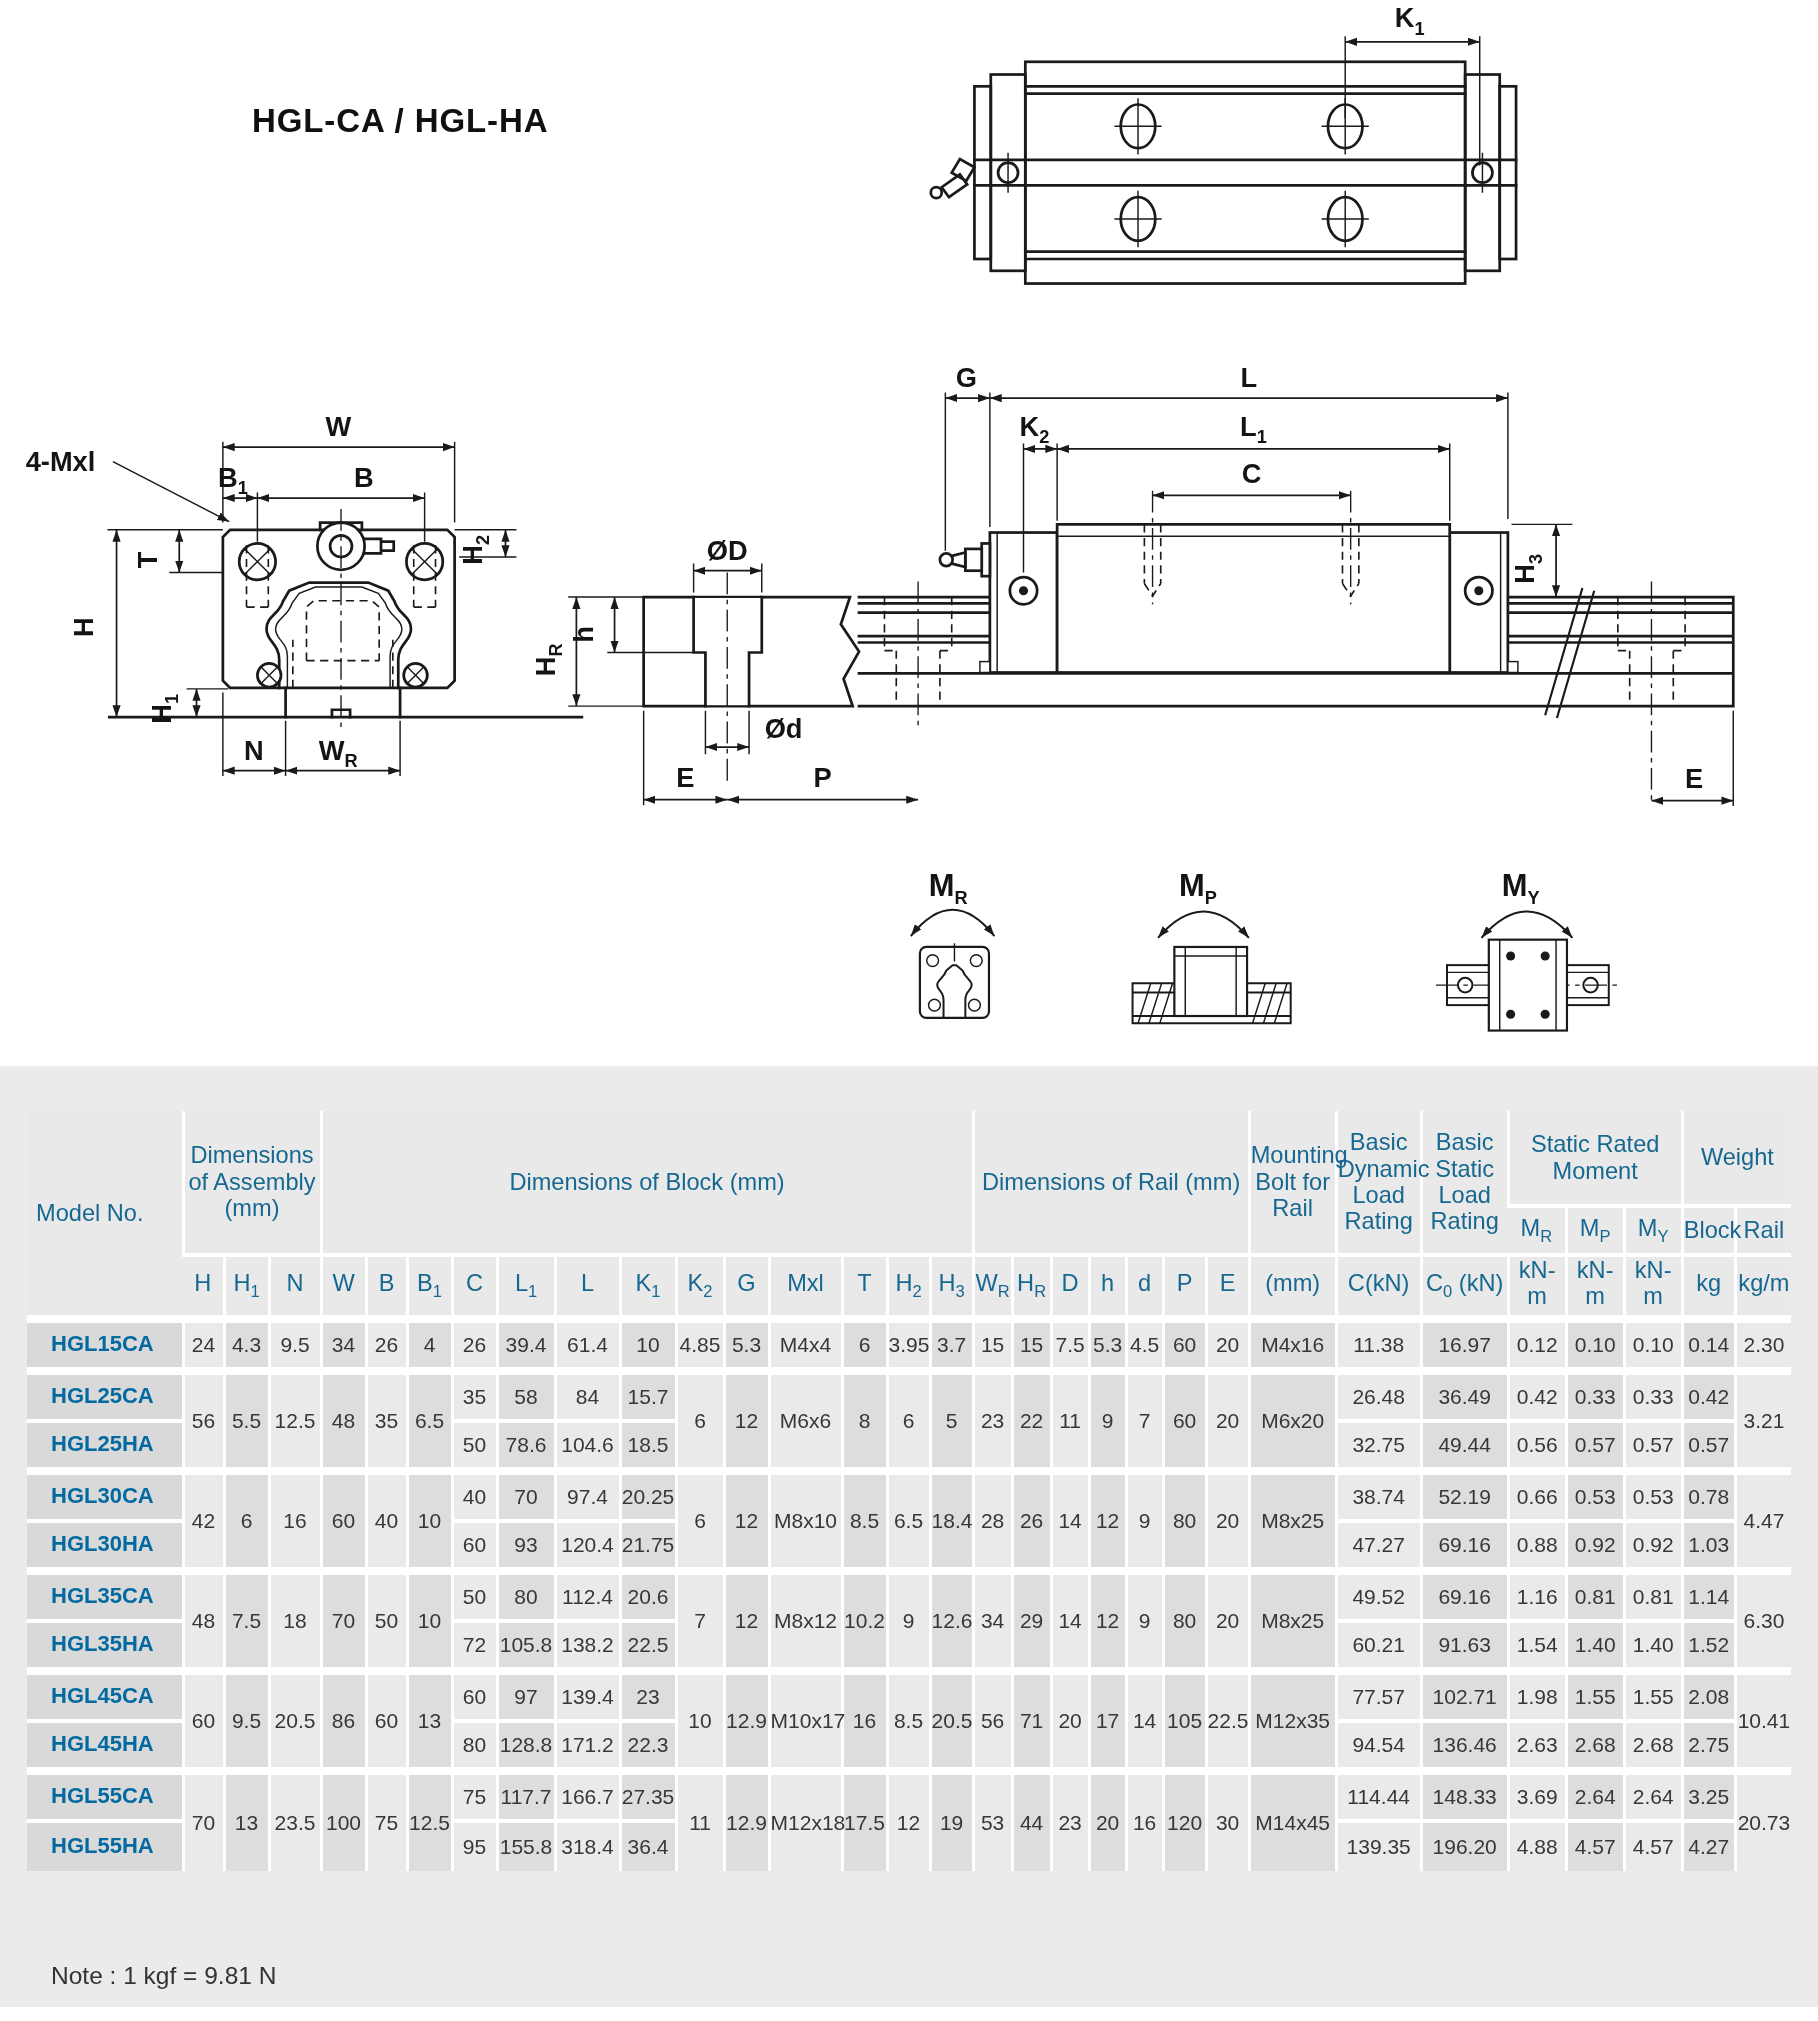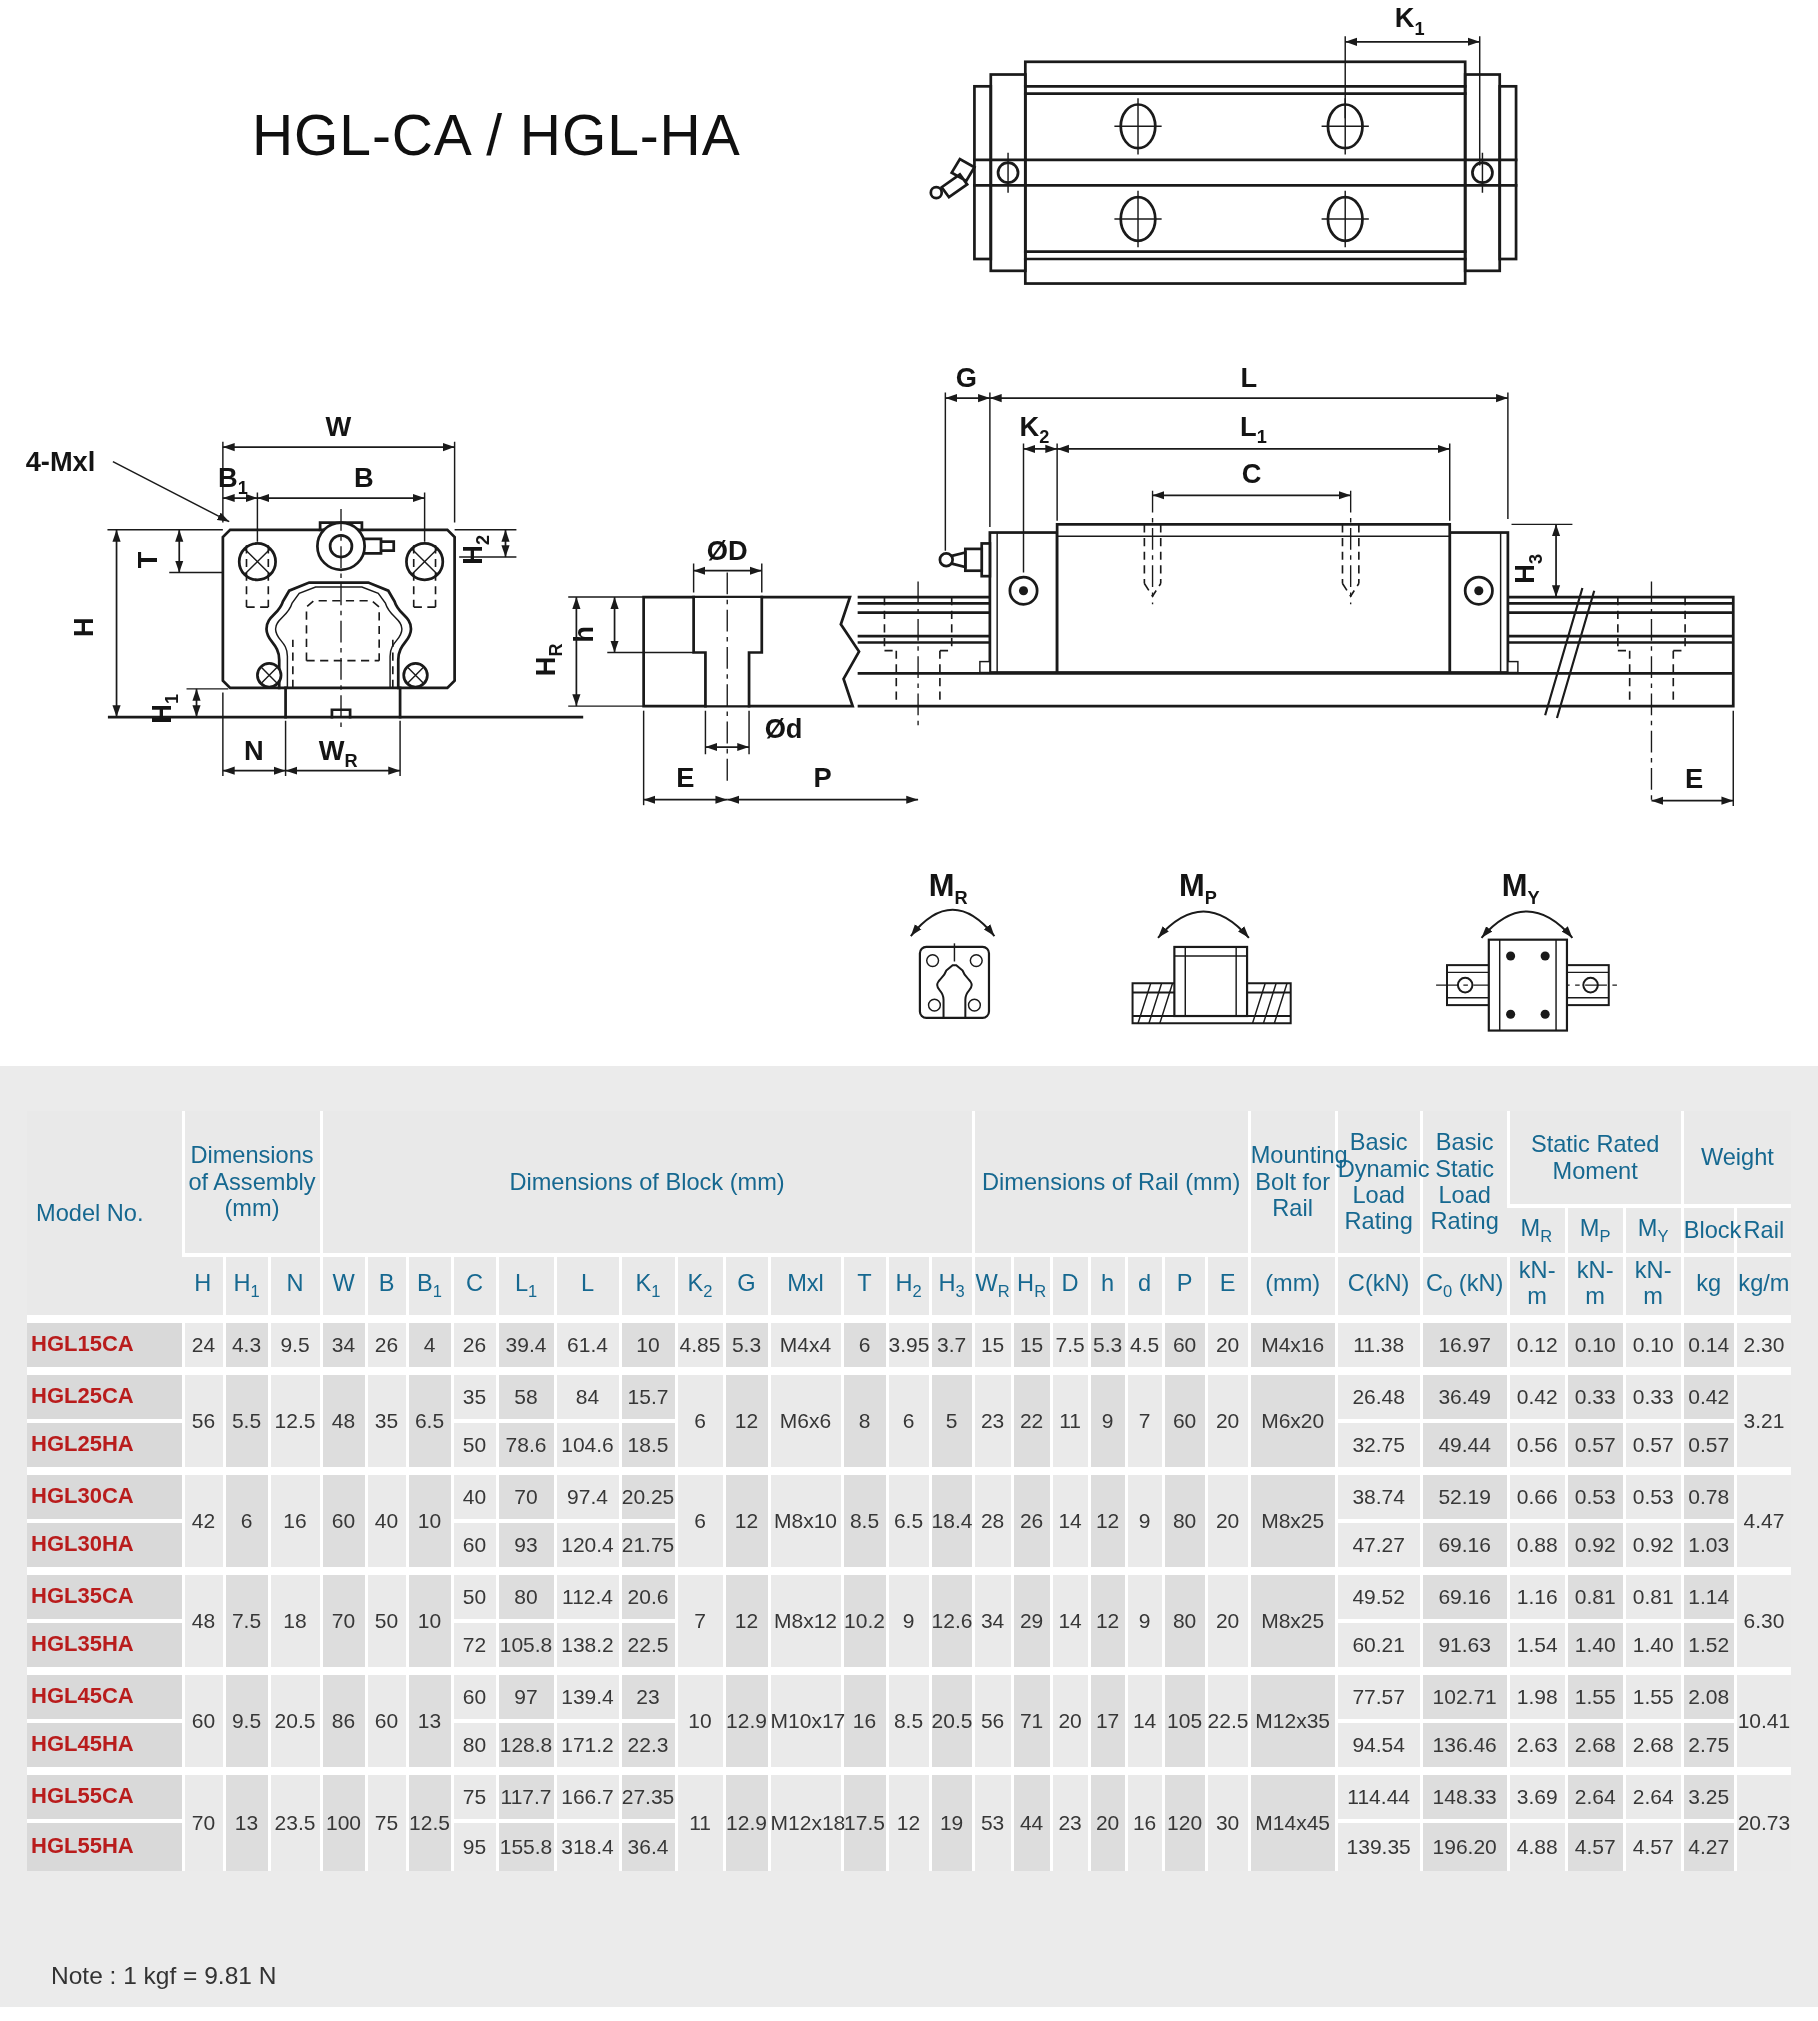--- a/index.html
+++ b/index.html
@@ -1,19 +1,19 @@
 <!DOCTYPE html>
 <html style="font-size:14.5px"><head>
 <meta charset="utf-8">
 <style>
   * { box-sizing: border-box; }
   body { margin:0; width:1818px; height:2021px; position:relative; background:#fff;
          font-family:"Liberation Sans","DejaVu Sans",sans-serif; }
   .gray-section { position:absolute; left:0; top:1066px; width:1818px; height:941px; background:#ebebeb; }
-  .page-title { position:absolute; left:252px; top:102px; font-size:57px; font-weight:normal;
+  .page-title { position:absolute; left:252px; top:102px; font-size:33px; font-weight:bold;
                 letter-spacing:0.9px; color:#101010; }
   .note { position:absolute; left:51px; top:1962px; font-size:24.5px; color:#333; }
 
   svg text { font-family:"Liberation Sans","DejaVu Sans",sans-serif; }
   .dl  { font-size:30px; font-weight:bold; fill:#141414; text-anchor:middle; }
   .ds  { font-size:20px; font-weight:bold; }
   .ln  { stroke:#1a1a1a; stroke-width:3; fill:none; stroke-linecap:square; }
   .tn  { stroke:#1a1a1a; stroke-width:1.6; fill:none; }
   .dim { stroke:#1a1a1a; stroke-width:1.9; fill:none; }
   .dsh { stroke:#1a1a1a; stroke-width:1.8; fill:none; stroke-dasharray:9 6; }
@@ -27,22 +27,22 @@
   .spec th { background:#e9e9e9; color:#166890; font-size:23.6px; white-space:normal; }
   .spec th, .spec td { border-left:3.6px solid #fff; }
   .spec tr > th:first-child, .spec tbody tr > td:first-child { border-left:none; }
   .spec tr.r1 { height:95px; } .spec tr.r2 { height:49px; } .spec tr.r3 { height:60px; }
   .spec tr.r2 th, .spec tr.r3 th { border-top:4.5px solid #fff; }
   .spec tbody tr.grp td { border-top:8.2px solid #fff; }
   .spec tbody tr.sub td { border-top:4.5px solid #fff; }
   .spec tr.one  { height:52px; }
   .spec tr.half { height:50px; }
   .spec th.mh { text-align:left; padding-left:9px; }
-  .spec td.mdl { background:#d9d9d9 !important; text-align:left; padding-left:4px;
-                 font-weight:bold; font-size:22px; color:#b91c1c; white-space:nowrap; }
+  .spec td.mdl { background:#d9d9d9 !important; text-align:left; padding-left:24px;
+                 font-weight:bold; font-size:22px; color:#0369a1; white-space:nowrap; }
   .spec td { white-space:nowrap; }
   col.lt  { background:#eaeaea; }
   col.dk  { background:#dddddd; }
   col.cm  { background:#d9d9d9; }
   sub { font-size:70%; }
 </style>
 </head>
 <body>
 
 <div class="gray-section"></div>

